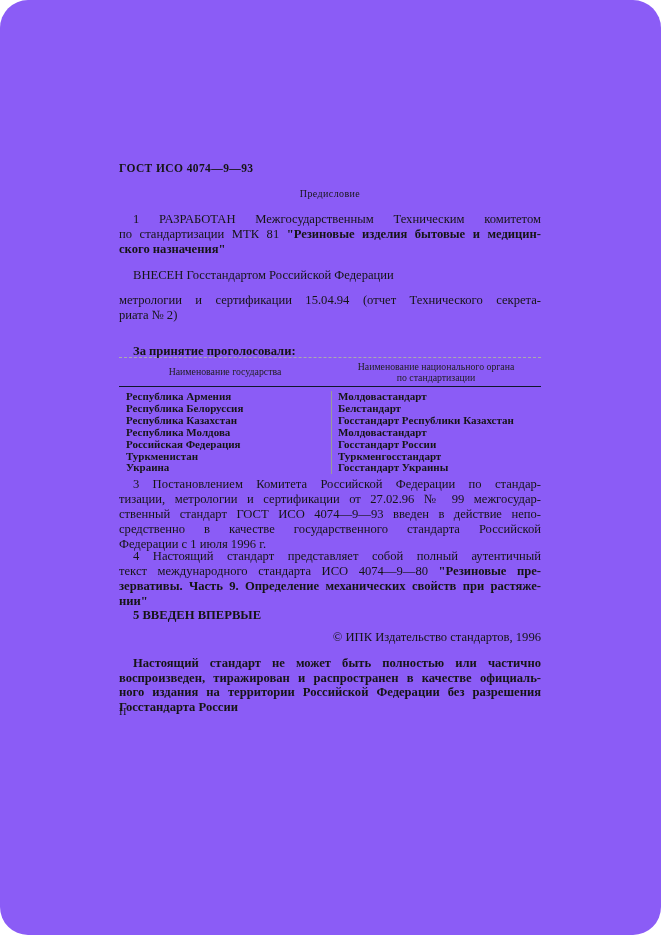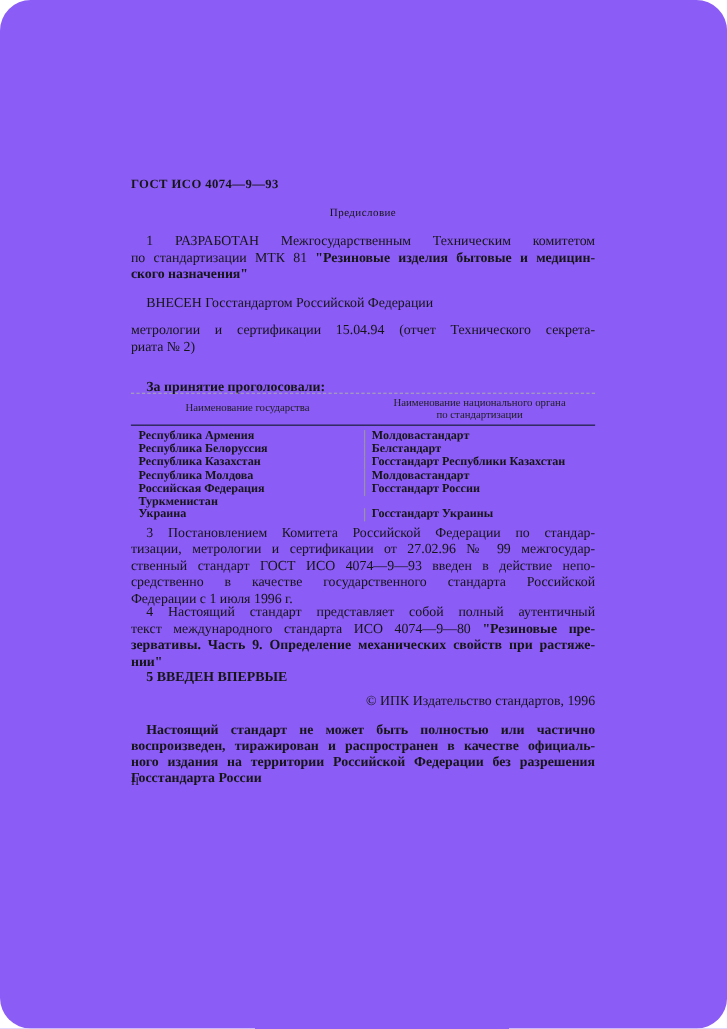--- a/index.html
+++ b/index.html
@@ -144,20 +144,21 @@
         <div class="trow">
           <div class="tc1">Республика Молдова</div>
           <div class="tc2">Молдовастандарт</div>
         </div>
         <div class="trow">
           <div class="tc1">Российская Федерация</div>
           <div class="tc2">Госстандарт России</div>
         </div>
         <div class="trow">
           <div class="tc1">Туркменистан</div>
+          <div class="tc2">Туркменгосстандарт</div>
         </div>
         <div class="trow">
           <div class="tc1">Украина</div>
           <div class="tc2">Госстандарт Украины</div>
         </div>
       </div>
   </div>
 
   <div class="block body-text p-decree">
       <div class="line jst ind"><span>3 Постановлением Комитета Российской Федерации по стандар-</span></div>

